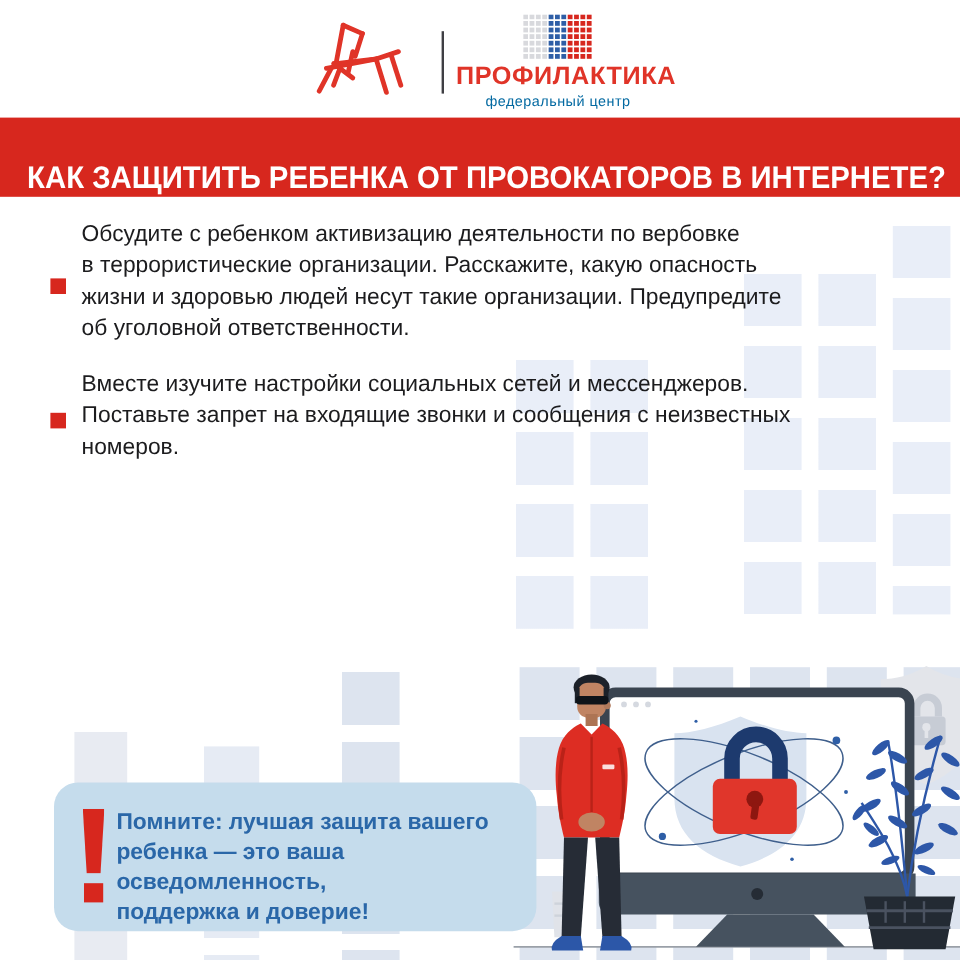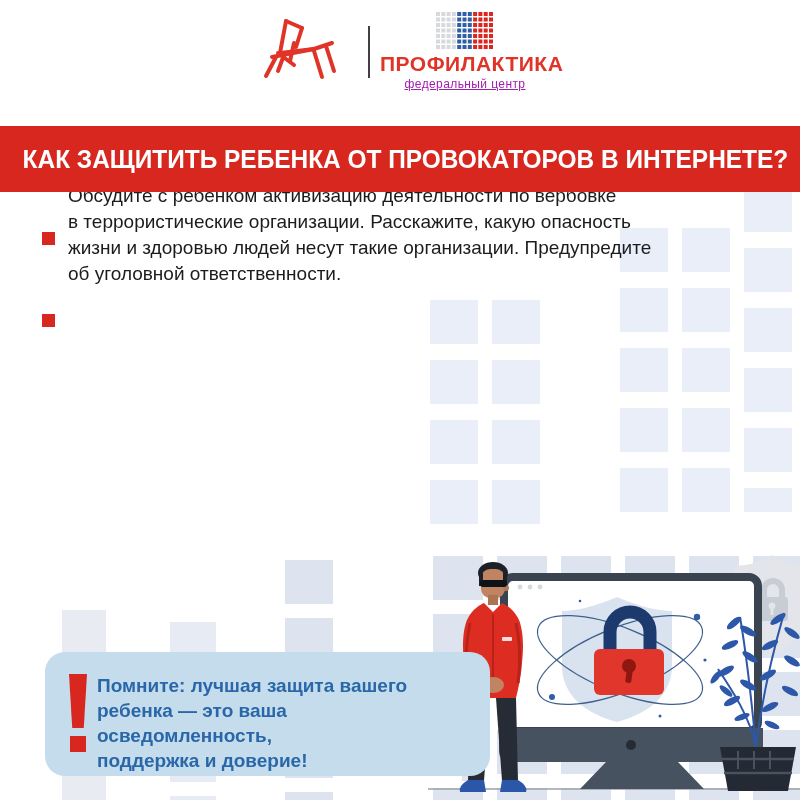--- a/index.html
+++ b/index.html
@@ -16,36 +16,36 @@
   .strip.plain { background:#e8ebf2; }
   .strip.pale  { background:repeating-linear-gradient(to bottom, #e6ebf4 0 44px, #ffffff 44px 58px); }
 
   
   .header { position:absolute; top:0; left:0; width:800px; height:98px; z-index:3; }
   .chair-logo { position:absolute; left:256px; top:13px; }
   .divider { position:absolute; left:368px; top:26px; width:2px; height:52px; background:#3f3f44; }
   .brand { position:absolute; left:380px; top:12px; width:170px; text-align:center; }
   .brand .grid-icon { display:block; margin:0 auto 2px auto; }
   .brand-name { display:block; font-size:21px; font-weight:bold; color:#e03428; letter-spacing:.5px; }
-  .brand-sub { display:block; font-size:12px; color:#a21caf; margin-top:1px; letter-spacing:.4px;text-decoration:underline; }
+  .brand-sub { display:block; font-size:12px; color:#0369a1; margin-top:1px; letter-spacing:.4px; }
 
   
   .banner { position:absolute; top:98px; left:0; width:800px; height:66px; background:#d7271e; z-index:3;
-            display:flex; align-items:center;margin-top:28px; }
+            display:flex; align-items:flex-end; }
   .banner h1 { color:#ffffff; font-size:26px; font-weight:bold; white-space:nowrap;
                padding-left:24px; transform:scaleX(0.94); transform-origin:left center; letter-spacing:0; }
 
   
   .tips { position:absolute; top:183px; left:42px; width:690px; list-style:none; z-index:2; }
   .tip { display:flex; align-items:center; margin-bottom:21px; }
   .bullet { flex:0 0 13px; width:13px; height:13px; background:#d7271e; margin-top:6px; margin-right:13px; }
   .tip-text { font-size:19px; line-height:26px; color:#1c1c1e; white-space:pre-line; }
 
   
-  .reminder { position:absolute; left:45px; top:652px; width:445px; height:124px; background:#c5dcec;
+  .reminder { position:absolute; left:45px; top:652px; width:402px; height:124px; background:#c5dcec;
               border-radius:20px; z-index:2; }
   .excl { position:absolute; left:22px; top:22px; width:22px; height:82px; }
   .excl-bar { position:absolute; left:2px; top:0; width:18px; height:54px; background:#d7271e;
               clip-path:polygon(0 0,100% 0,82% 100%,18% 100%); }
   .excl-dot { position:absolute; left:3px; top:62px; width:16px; height:16px; background:#d7271e; }
   .reminder-text { position:absolute; left:52px; top:21px; width:340px; font-size:19px; line-height:25px;
                    font-weight:bold; color:#2a67a8; white-space:pre-line; }
 
   
   .illustration { position:absolute; left:420px; top:545px; z-index:1; }
@@ -192,20 +192,23 @@
   <ul class="tips">
     <li class="tip">
       <span class="bullet"></span>
       <p class="tip-text">Обсудите с ребенком активизацию деятельности по вербовке
 в террористические организации. Расскажите, какую опасность
 жизни и здоровью людей несут такие организации. Предупредите
 об уголовной ответственности.</p>
     </li>
     <li class="tip">
       <span class="bullet"></span>
+      <p class="tip-text">Вместе изучите настройки социальных сетей и мессенджеров.
+Поставьте запрет на входящие звонки и сообщения с неизвестных
+номеров.</p>
     </li>
   </ul>
 
   <div class="reminder">
     <div class="excl">
       <div class="excl-bar"></div>
       <div class="excl-dot"></div>
     </div>
     <p class="reminder-text">Помните: лучшая защита вашего
 ребенка — это ваша осведомленность,

